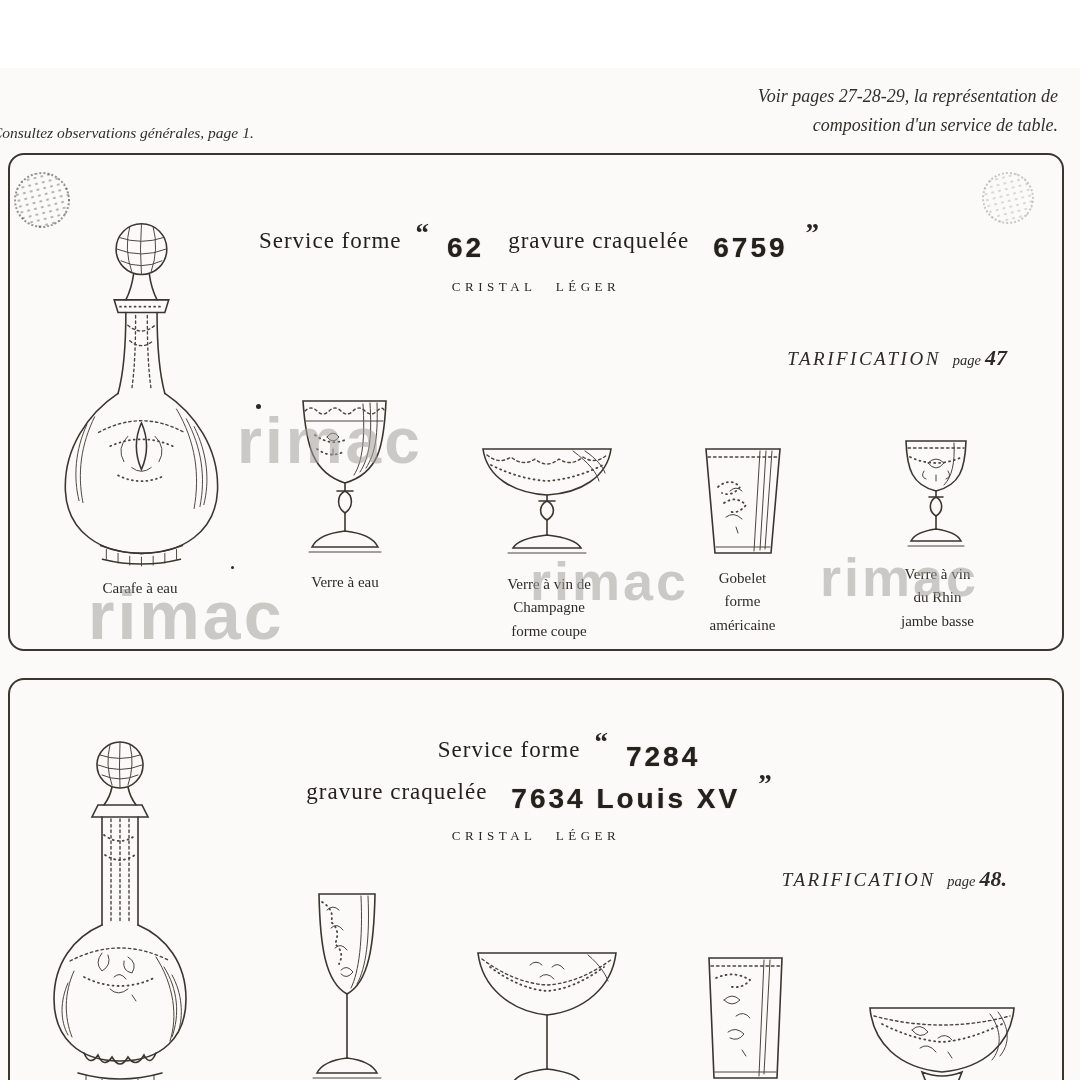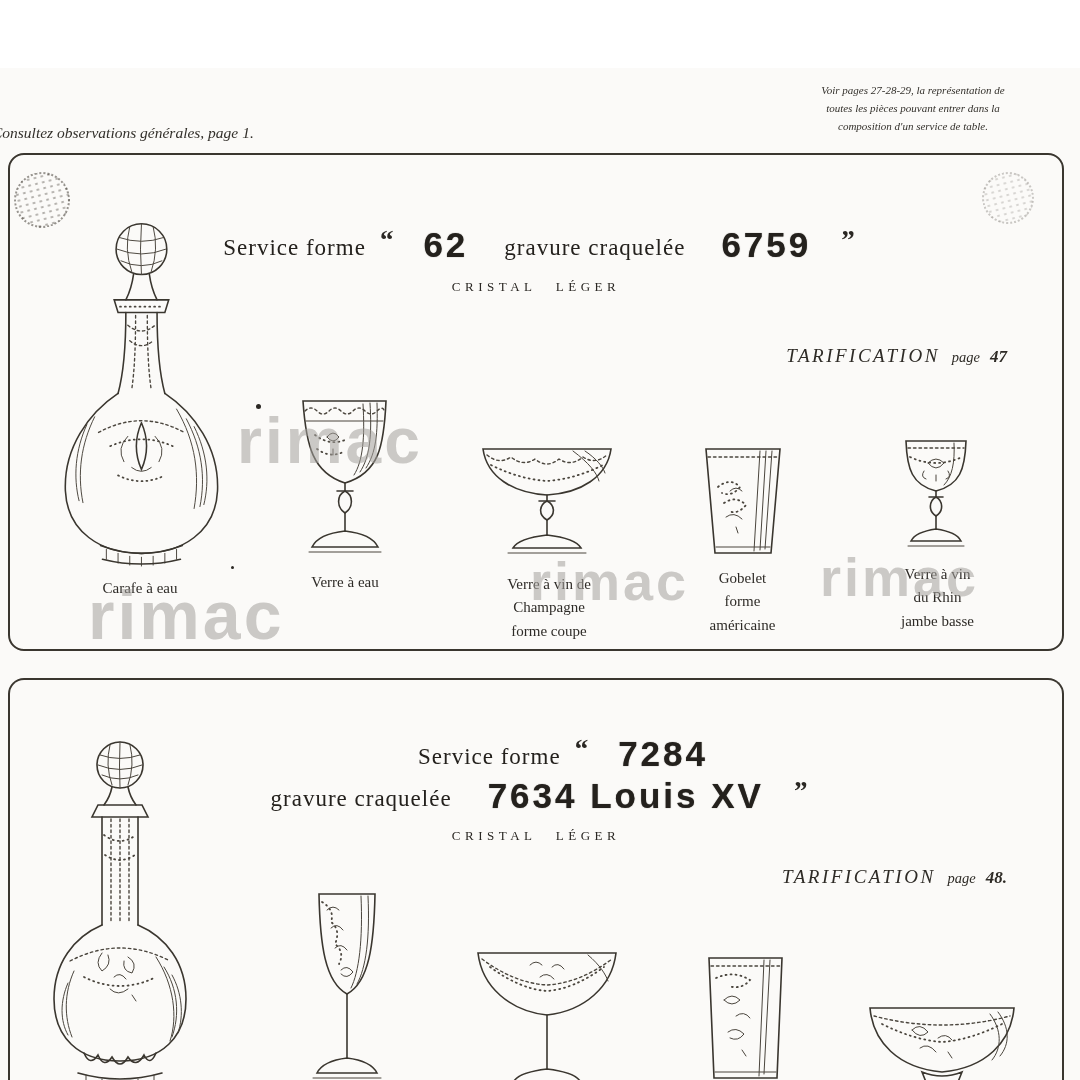--- a/index.html
+++ b/index.html
@@ -6,43 +6,43 @@
   body{width:1080px;height:1080px;overflow:hidden;position:relative;
        font-family:"Liberation Serif", serif;color:#2d2a26;}
   .page{position:absolute;left:0;top:68px;width:1080px;height:1012px;
         background:#fbfaf8;overflow:hidden;}
   
   .main-title{position:absolute;left:0;right:0;top:28px;text-align:center;
       font-family:"Liberation Sans", sans-serif;font-weight:700;font-size:33px;
       letter-spacing:12px;color:#211f1c;text-shadow:0 0 1px rgba(35,30,25,.7);}
   .left-note{position:absolute;left:-8px;top:56px;font-style:italic;
       font-size:15.5px;color:#33302b;white-space:nowrap;}
-  .right-note{position:absolute;right:6px;top:14px;width:322px;
-      font-style:italic;font-size:11px;line-height:1.62;color:#33302b;
-      text-align:center;}
+  .right-note{position:absolute;right:22px;top:14px;width:322px;
+      font-style:italic;font-size:18px;line-height:1.62;color:#33302b;
+      text-align:right;}
   
   .panel{position:absolute;left:8px;width:1052px;border:2px solid #3a362f;
          border-radius:16px;}
   .panel-1{top:85px;height:494px;}
   .panel-2{top:610px;height:500px;border-bottom:none;
            border-bottom-left-radius:0;border-bottom-right-radius:0;}
   .p-title{position:absolute;left:0;right:0;text-align:center;color:#24211d;
            white-space:nowrap;}
   .st-word{font-size:23px;letter-spacing:1px;margin:0 8px;}
   .st-num{font-family:"Liberation Sans", sans-serif;font-weight:700;
-          font-size:35px;letter-spacing:3px;margin:0 24px;position:relative;top:2px;
+          font-size:28px;letter-spacing:3px;margin:0 12px;position:relative;top:9px;
           text-shadow:0 0 1px rgba(35,30,25,.65);}
   .st-quote{font-family:"Liberation Serif", serif;font-weight:700;font-size:27px;
             position:relative;top:-6px;margin:0 2px;color:#2a2723;}
   .subtitle{position:absolute;left:0;right:0;text-align:center;font-size:13px;
             letter-spacing:4.5px;word-spacing:12px;color:#2a2723;}
   .tarif{position:absolute;font-style:italic;color:#2e2b26;white-space:nowrap;}
   .tarif .t-label{font-size:19px;letter-spacing:2.5px;}
   .tarif .t-page{font-size:14.5px;margin-left:8px;}
-  .tarif .t-num{font-size:17px;font-weight:600;margin-left:6px;}
+  .tarif .t-num{font-size:22px;font-weight:600;}
   
   .caption{position:absolute;text-align:center;font-size:15px;line-height:1.55;
            color:#2e2b27;}
   
   .wm{position:absolute;font-family:"Liberation Sans", sans-serif;font-weight:700;
       color:#a5a29e;opacity:.55;letter-spacing:3px;z-index:6;pointer-events:none;}
   .wm-1{left:237px;top:336px;font-size:64px;}
   .wm-2{left:88px;top:508px;font-size:68px;}
   .wm-3{left:530px;top:482px;font-size:54px;}
   .wm-4{left:820px;top:478px;font-size:54px;}
@@ -69,21 +69,20 @@
 </head>
 <body>
 
 <div class="page">
 
   <div class="left-note">Consultez observations générales, page 1.</div>
 
 
   <div class="right-note">
     <div>Voir pages 27-28-29, la représentation de</div>
-    <div>toutes les pièces pouvant entrer dans la</div>
     <div>composition d'un service de table.</div>
   </div>
 
   <div class="wm wm-1">rimac</div>
   <div class="wm wm-2">rimac</div>
   <div class="wm wm-3">rimac</div>
   <div class="wm wm-4">rimac</div>
 
   <div class="stamp stamp-1"></div>
   <div class="stamp stamp-2"></div>

